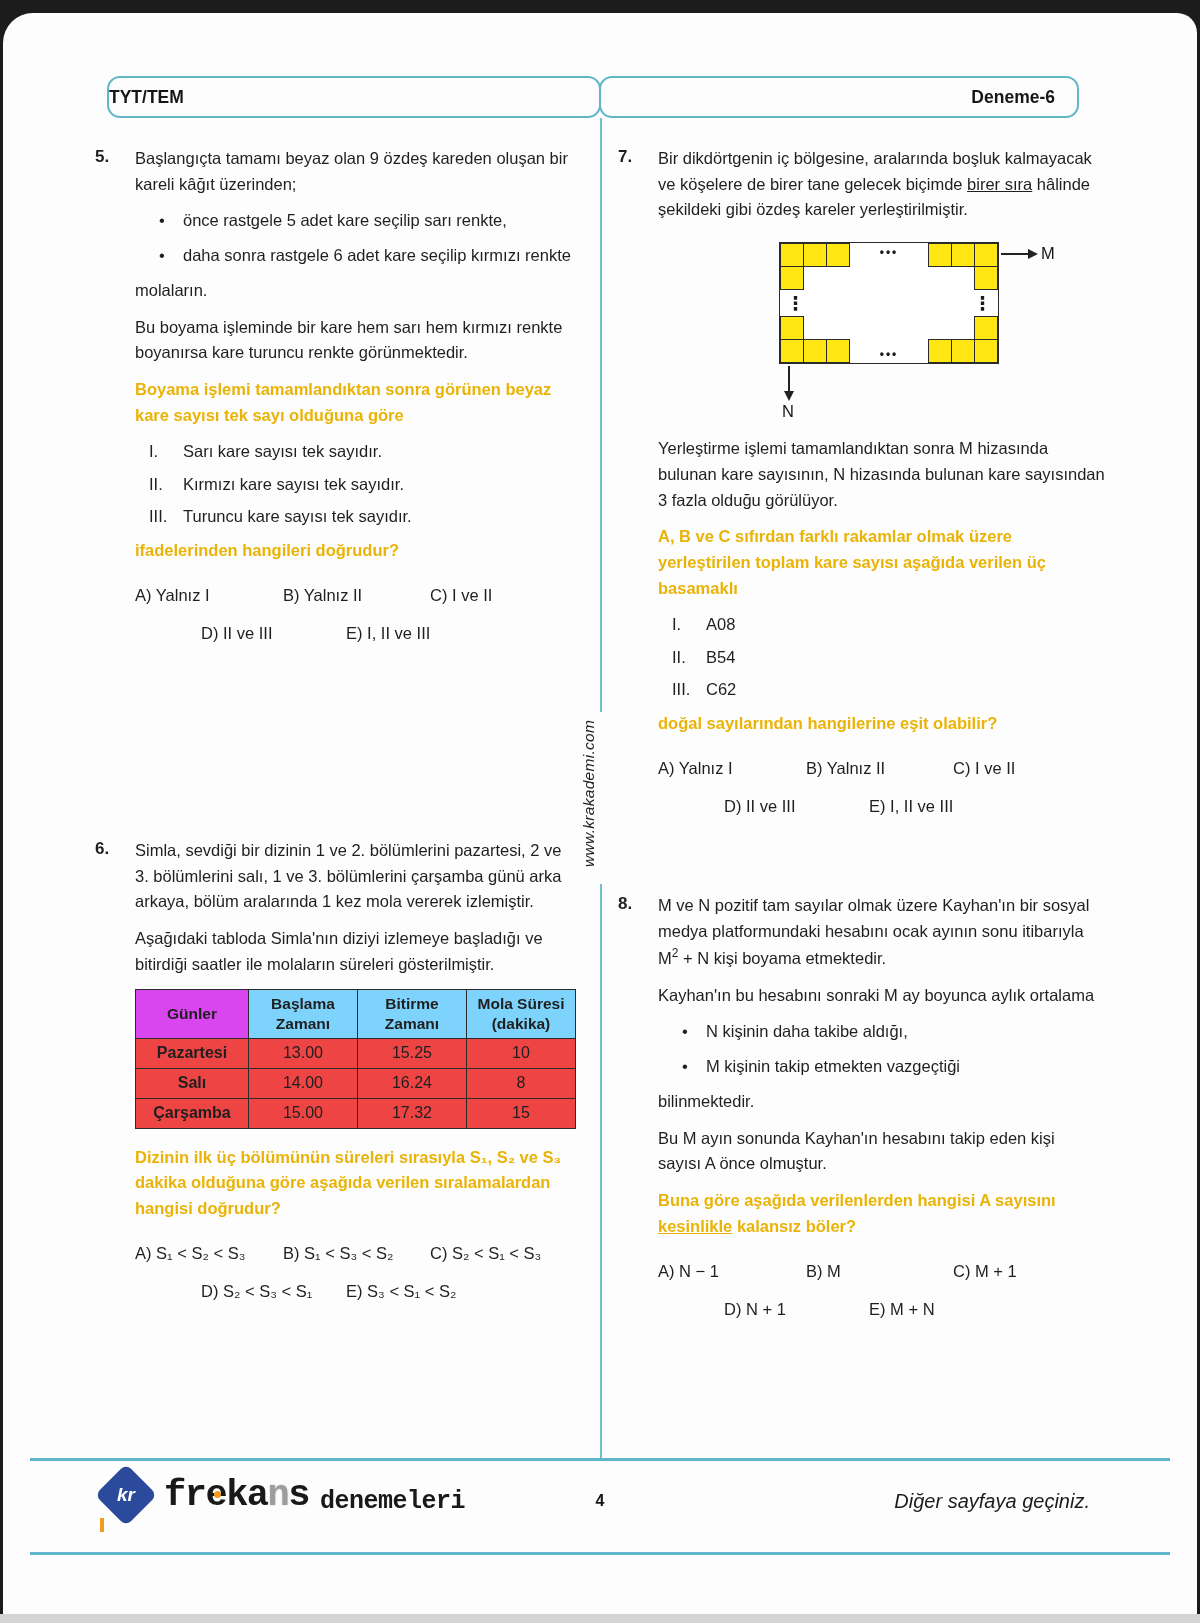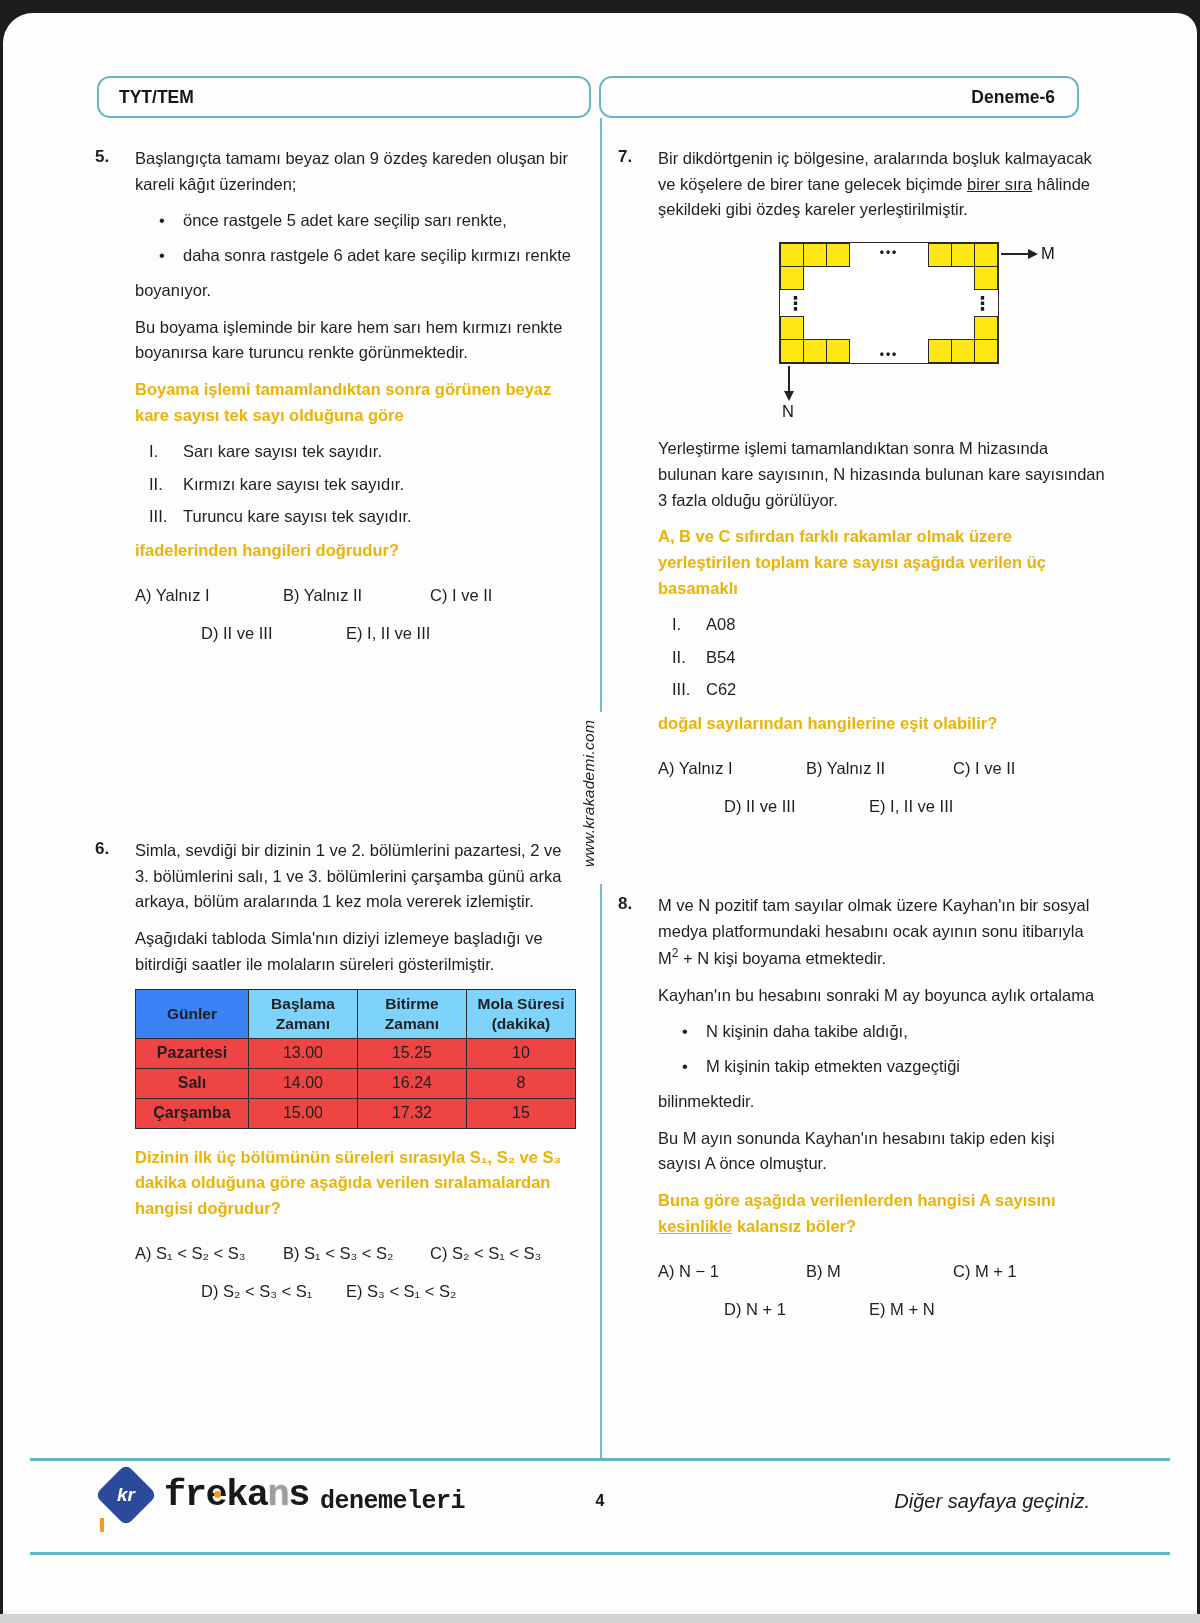--- a/index.html
+++ b/index.html
@@ -6,21 +6,21 @@
   .stage{position:relative;width:1200px;height:1623px;background:#1c1c1c;overflow:hidden;
          font-family:"Liberation Sans","DejaVu Sans",sans-serif;color:#1f1f1f;}
   .paper{position:absolute;left:3px;right:3px;top:13px;bottom:9px;background:#fdfdfd;
          border-radius:30px 20px 0 0;}
   .edge-bottom{position:absolute;left:0;right:0;bottom:0;height:9px;background:#d4d4d4;}
 
   
   .hdr-box{position:absolute;height:42px;border:2px solid #62b7c7;border-radius:13px;
            box-sizing:border-box;display:flex;align-items:center;font-weight:bold;
            font-size:17.5px;color:#161616;background:#fdfdfd;}
-  .hdr-left{left:97px;top:76px;width:494px;padding-left:20px;}
+  .hdr-left{left:107px;top:76px;width:494px;}
   .hdr-right{left:599px;top:76px;width:480px;justify-content:flex-end;padding-right:22px;}
 
   
   .vline{position:absolute;left:600px;width:2px;background:#6fbfcd;}
   .vline.seg1{top:118px;height:594px;}
   .vline.seg2{top:884px;height:576px;}
   .watermark{position:absolute;left:580px;top:700px;height:186px;width:40px;
              writing-mode:vertical-rl;transform:rotate(180deg);font-style:italic;
              font-size:15.5px;color:#1d1d1d;text-align:center;letter-spacing:.3px;}
 
@@ -43,21 +43,21 @@
   .opts-row.second{margin-top:15px;}
   .opt{white-space:nowrap;}
   .opt-1{width:148px;}.opt-2{width:147px;}
   .opts-row.second .opt-d{margin-left:66px;width:145px;}
   sup{font-size:12px;}
 
   
   .qtable{border-collapse:collapse;margin:5px 0 16px 0;}
   .qtable th,.qtable td{border:1.8px solid #2b2b2b;text-align:center;padding:0 4px;}
   .qtable th{font-size:15.5px;line-height:1.25;height:48px;font-weight:bold;}
-  .th-gun{background:#3b82f6;width:104px;font-size:16px;}
+  .th-gun{background:#d946ef;width:104px;font-size:16px;}
   .th-time{background:#7dd3fc;width:100px;}
   .qtable td{height:29px;font-size:16px;background:#ef4444;}
   .td-day{background:#f8d9e3;font-weight:bold;}
 
   
   .fig7{position:relative;height:196px;margin:2px 0 6px 121px;width:330px;}
   .fig-rect{position:absolute;left:0;top:8px;width:220px;height:122px;
             border:1.6px solid #2a2a2a;box-sizing:border-box;background:#fff;}
   .sq{position:absolute;width:24px;height:24px;background:#ffe713;
       border:1.6px solid #2a2a2a;box-sizing:border-box;}
@@ -119,21 +119,21 @@
     <div class="qbody">
       <p>Başlangıçta tamamı beyaz olan 9 özdeş kareden oluşan bir kareli kâğıt üzerinden;</p>
       <div class="bullet-row">
         <span class="bullet-dot">•</span>
         <span>önce rastgele 5 adet kare seçilip sarı renkte,</span>
       </div>
       <div class="bullet-row">
         <span class="bullet-dot">•</span>
         <span>daha sonra rastgele 6 adet kare seçilip kırmızı renkte</span>
       </div>
-      <p>boyanıyor.</p>
+      <p>molaların.</p>
       <p>Bu boyama işleminde bir kare hem sarı hem kırmızı renkte boyanırsa kare turuncu renkte görünmektedir.</p>
       <p class="bold">Boyama işlemi tamamlandıktan sonra görünen beyaz kare sayısı tek sayı olduğuna göre</p>
       <div class="roman-row">
         <span class="roman-num">I.</span>
         <span>Sarı kare sayısı tek sayıdır.</span>
       </div>
       <div class="roman-row">
         <span class="roman-num">II.</span>
         <span>Kırmızı kare sayısı tek sayıdır.</span>
       </div>

